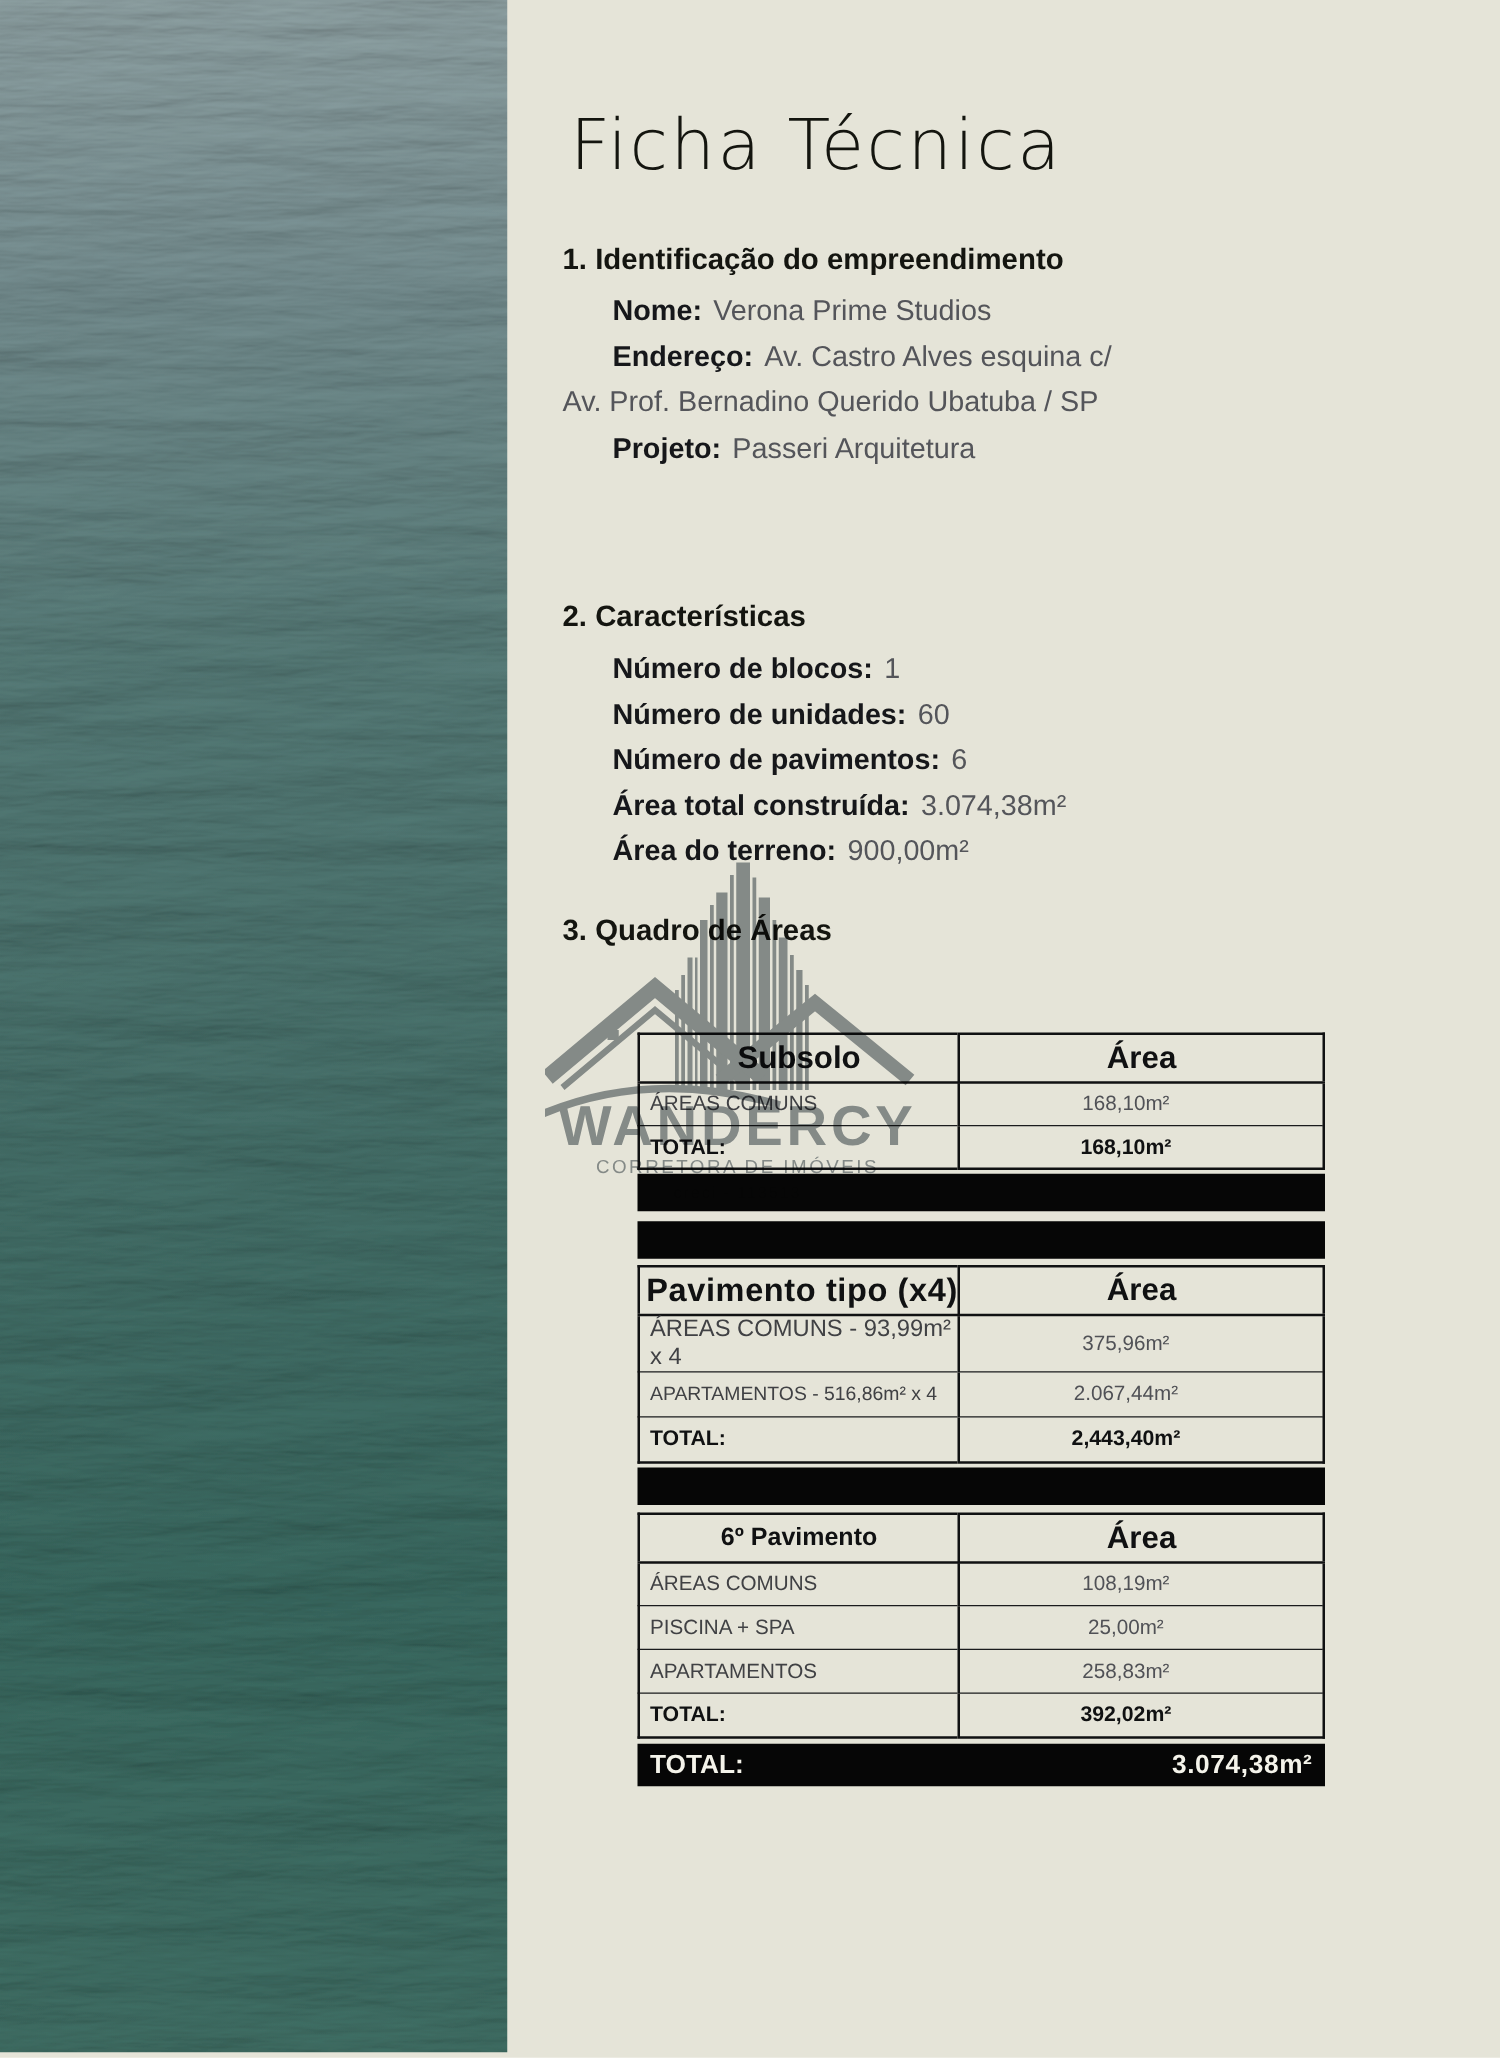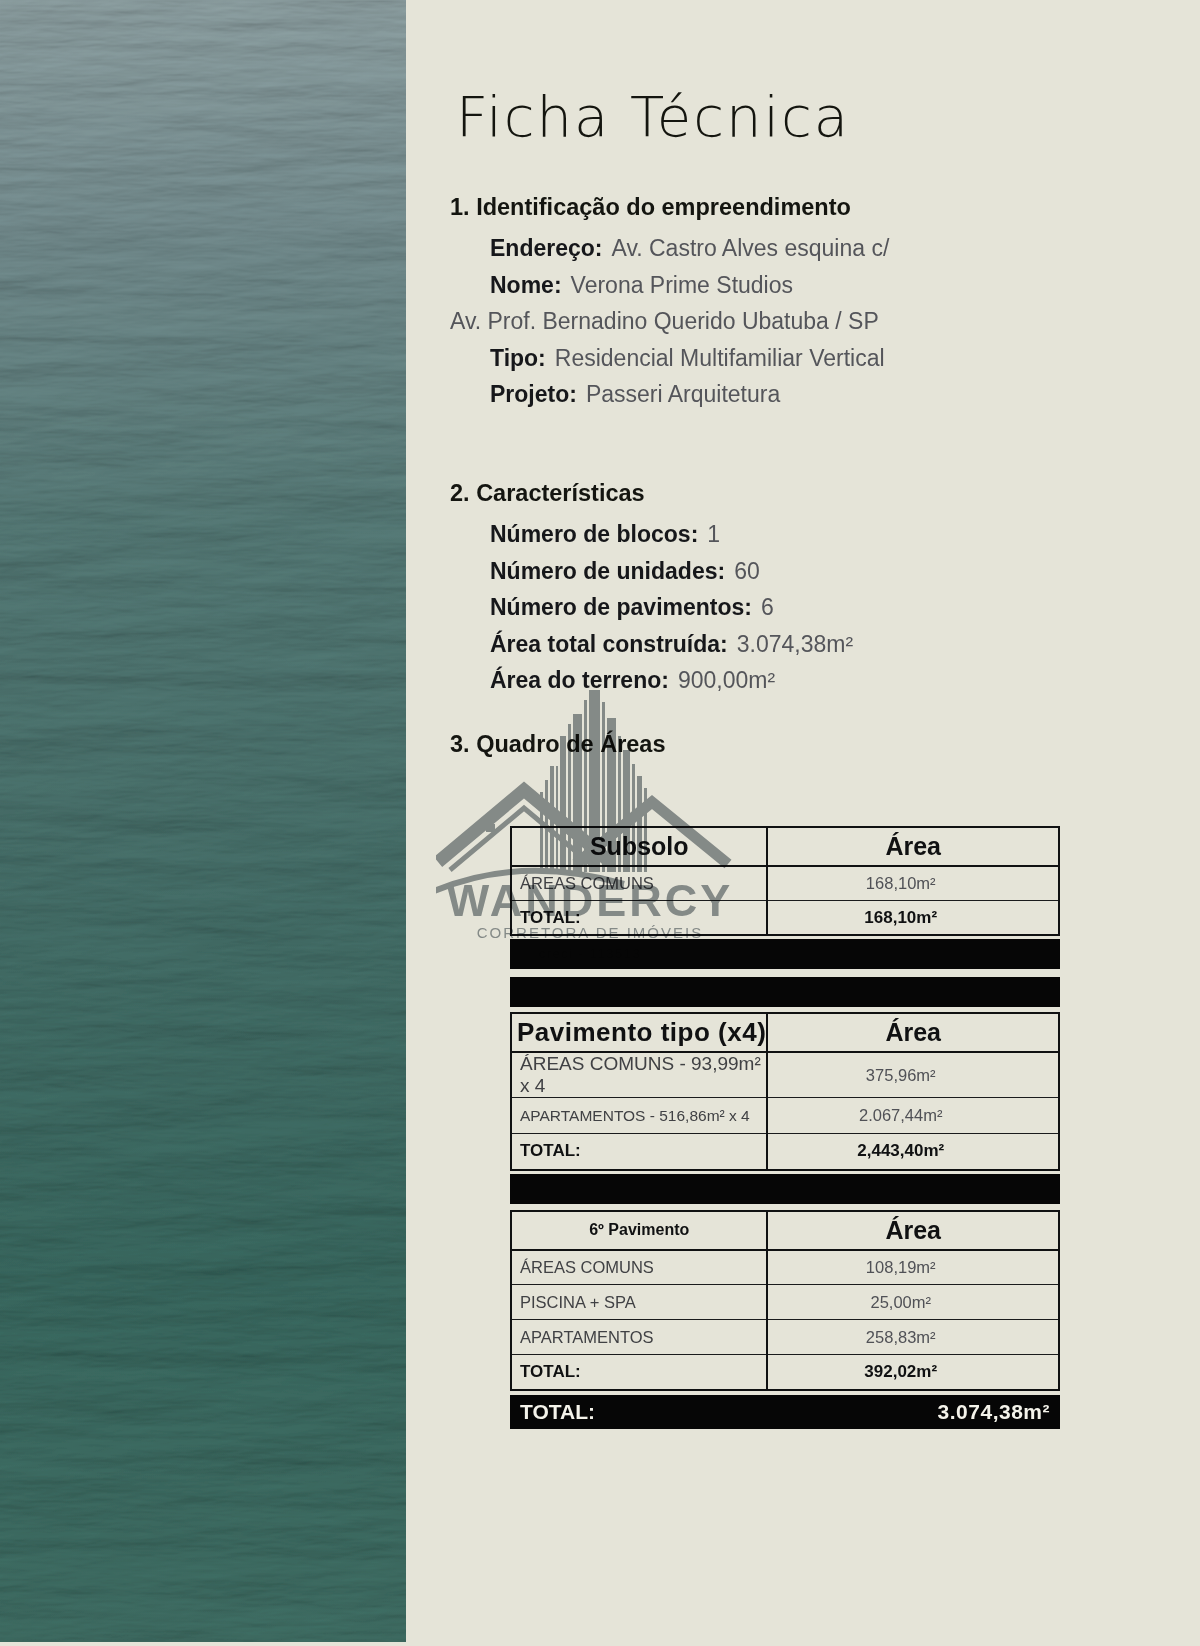--- a/index.html
+++ b/index.html
@@ -86,30 +86,27 @@
     </defs>
     <rect x="0" y="0" width="406" height="1642" fill="url(#sea-grad)" filter="url(#sea-waves)"></rect>
   </svg>
 </div>
 
 <div class="title">Ficha Técnica</div>
 
 <div class="section-heading" style="top:194px">1. Identificação do empreendimento</div>
 <div class="fields" style="top:230px">
   <div class="field">
+    <span class="lbl">Nome:</span><span class="val">Verona Prime Studios</span>
+  </div>
+  <div class="field">
     <span class="lbl">Endereço:</span><span class="val">Av. Castro Alves esquina c/</span>
-  </div>
-  <div class="field">
-    <span class="lbl">Nome:</span><span class="val">Verona Prime Studios</span>
   </div>
   <div class="field flush">
     <span class="val">Av. Prof. Bernadino Querido Ubatuba / SP</span>
-  </div>
-  <div class="field">
-    <span class="lbl">Tipo:</span><span class="val">Residencial Multifamiliar Vertical</span>
   </div>
   <div class="field">
     <span class="lbl">Projeto:</span><span class="val">Passeri Arquitetura</span>
   </div>
 </div>
 
 <div class="section-heading" style="top:480px">2. Características</div>
 <div class="fields" style="top:516px">
   <div class="field">
     <span class="lbl">Número de blocos:</span><span class="val">1</span>
@@ -182,21 +179,21 @@
     </table>
   <div class="band" style="margin-bottom:6px"></div>
 
   <table class="tbl">
     <colgroup>
         <col class="c1">
         <col class="c2">
       </colgroup>
     <tbody>
         <tr>
-      <th class="divider" style="font-size:16px">6º Pavimento</th>
+      <th class="divider" style="font-size:20px">6º Pavimento</th>
       <th>Área</th>
     </tr>
     <tr style="height:35px">
       <td class="lbl-cell divider">ÁREAS COMUNS</td>
       <td class="val-cell">108,19m²</td>
     </tr>
     <tr style="height:35px">
       <td class="lbl-cell divider">PISCINA + SPA</td>
       <td class="val-cell">25,00m²</td>
     </tr>

